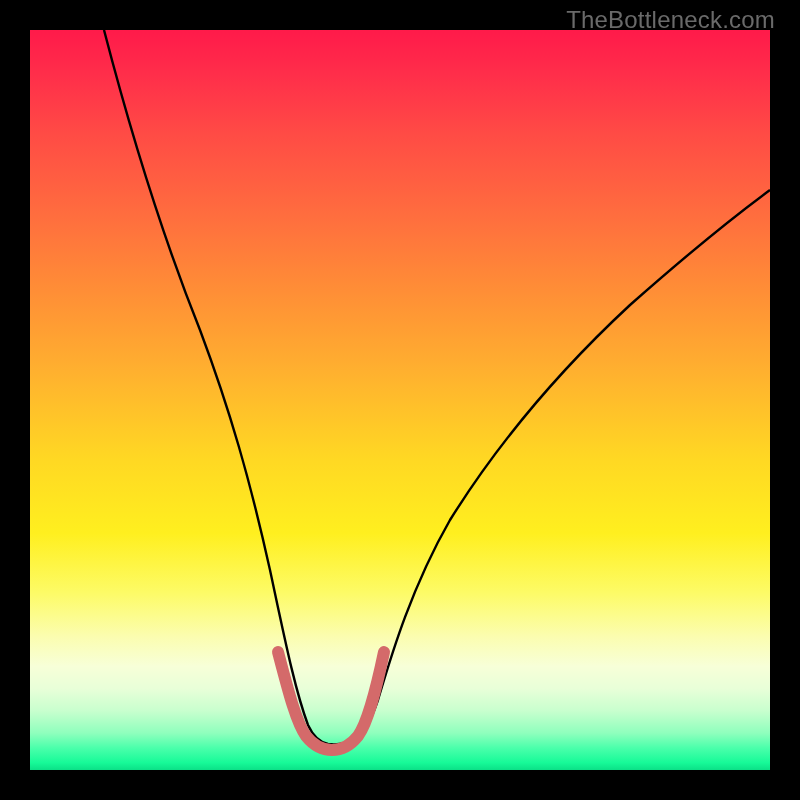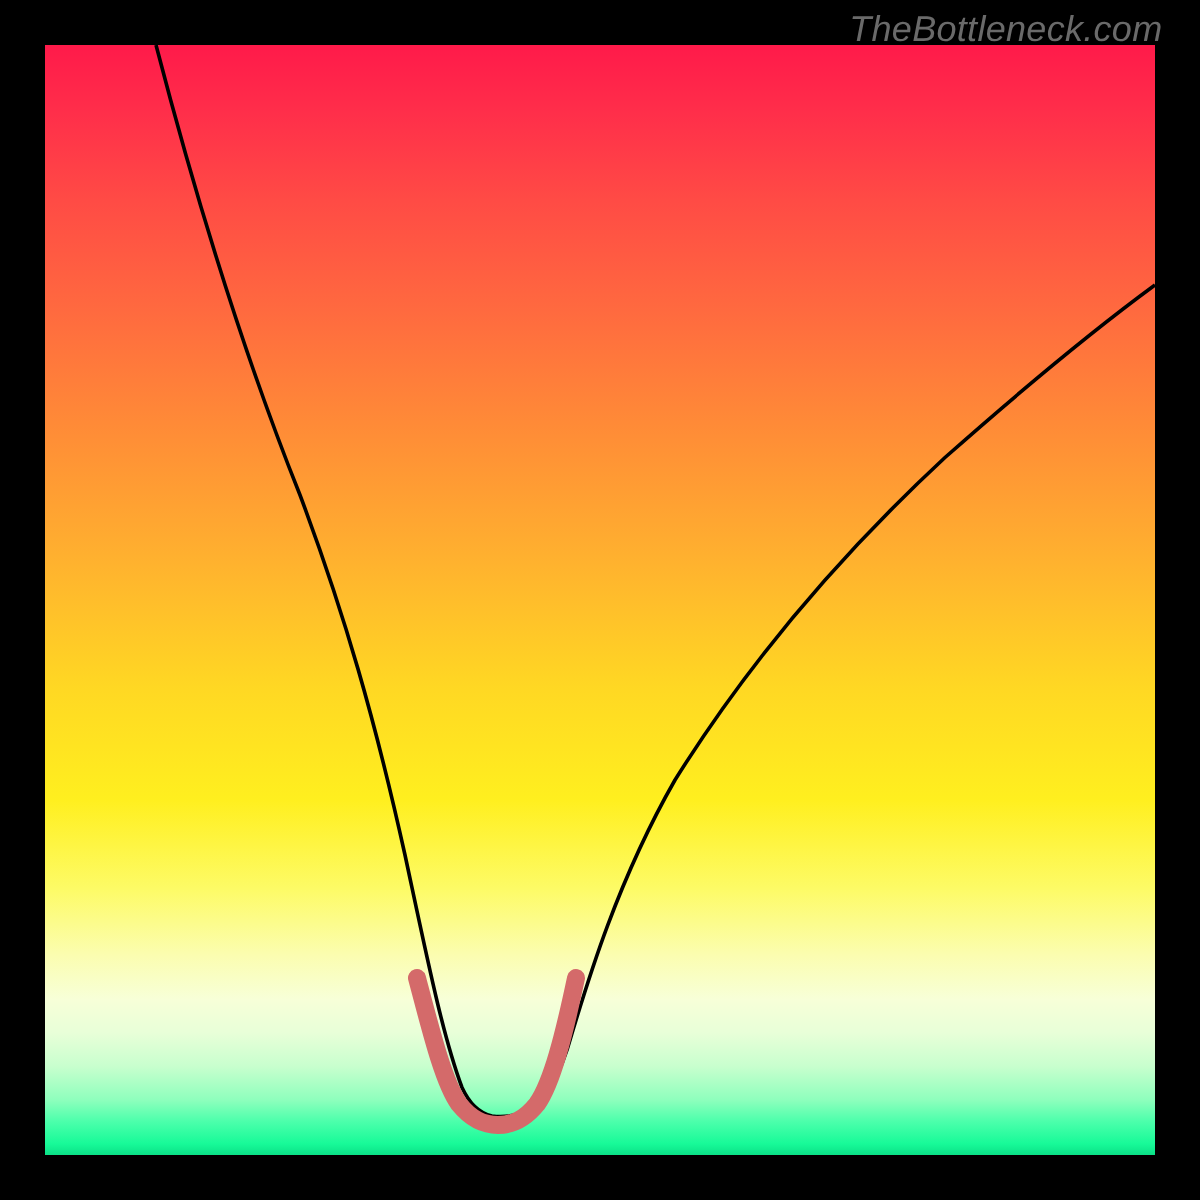--- a/index.html
+++ b/index.html
@@ -11,21 +11,20 @@
     font-family: Arial, Helvetica, sans-serif;
     overflow: hidden;
   }
   .frame {
     position: absolute;
     top: 0;
     left: 0;
     width: 787px;
     height: 800px;
     background: #000;
-    font-style: italic;
   }
   .plot-area {
     position: absolute;
     left: 30px;
     top: 30px;
     width: 740px;
     height: 740px;
     background: linear-gradient(to bottom,
       #ff1a4a 0%,
       #ff2e4a 6%,

